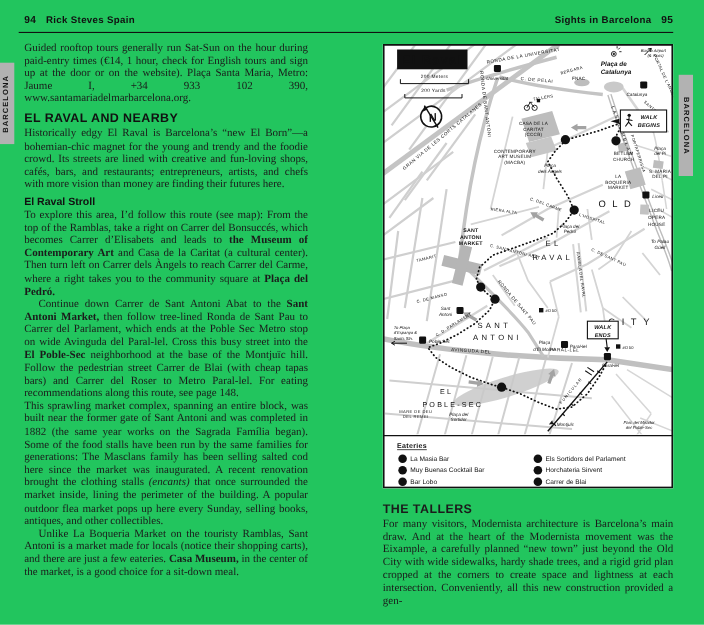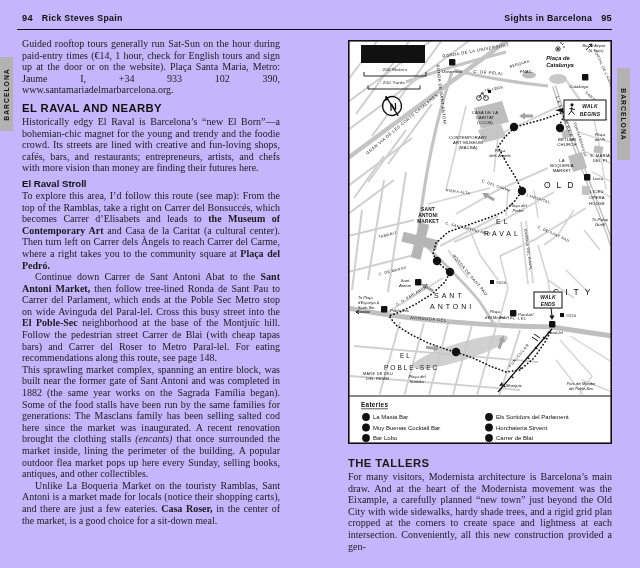--- a/index.html
+++ b/index.html
@@ -1,16 +1,16 @@
 <!DOCTYPE html>
 <html><head>
 <meta charset="utf-8">
 <style>
   html,body{margin:0;padding:0;background:#e8e8e6;}
-  .spread{position:relative;width:640px;height:568px;background:#c4b5fd;overflow:hidden;
+  .spread{position:relative;width:640px;height:568px;background:#22c55e;overflow:hidden;
           font-family:"Liberation Serif",serif;color:#1b1b1b;}
   
   .hdr{position:absolute;top:13px;font-family:"Liberation Sans",sans-serif;
        font-weight:bold;font-size:8.8px;letter-spacing:.3px;color:#111;}
   .hdr-left{left:22px;}
   .hdr-right{right:28px;text-align:left;margin-left:40px;}
   .hdr .num{font-size:9.2px;}
   .hdr .sp{display:inline-block;width:9px;}
   .rule{position:absolute;left:17px;right:28px;top:29px;height:0;border-top:1.4px solid #111;}
   
@@ -74,21 +74,21 @@
     </div>
 
   <div class="page-left">
     <p class="body"><span>Guided rooftop tours generally run Sat-Sun on the hour during paid-entry times (€14, 1 hour, check for English tours and sign up at the door or on the website). Plaça Santa Maria, Metro: Jaume I, +34 933 102 390, www.santamariadelmarbarcelona.org.</span></p>
     <h2 class="sec">EL RAVAL AND NEARBY</h2>
     <p class="body"><span>Historically edgy El Raval is Barcelona’s “new El Born”—a bohemian-chic magnet for the young and trendy and the foodie crowd. Its streets are lined with creative and fun-loving shops, cafés, bars, and restaurants; entrepreneurs, artists, and chefs with more vision than money are finding their futures here.</span></p>
     <h3 class="sub">El Raval Stroll</h3>
     <p class="body"><span>To explore this area, I’d follow this route (see map): From the top of the Ramblas, take a right on Carrer del Bonsuccés, which becomes Carrer d’Elisabets and leads to </span><b class="bb">the Museum of Contemporary Art</b><span> and Casa de la Caritat (a cultural center). Then turn left on Carrer dels Àngels to reach Carrer del Carme, where a right takes you to the community square at </span><b class="bb">Plaça del Pedró.</b></p>
     <p class="body ind"><span>Continue down Carrer de Sant Antoni Abat to the </span><b class="bb">Sant Antoni Market,</b><span> then follow tree-lined Ronda de Sant Pau to Carrer del Parlament, which ends at the Poble Sec Metro stop on wide Avinguda del Paral-lel. Cross this busy street into the </span><b class="bb">El Poble-Sec</b><span> neighborhood at the base of the Montjuïc hill. Follow the pedestrian street Carrer de Blai (with cheap tapas bars) and Carrer del Roser to Metro Paral-lel. For eating recommendations along this route, see page 148.</span></p>
     <p class="body"><span>This sprawling market complex, spanning an entire block, was built near the former gate of Sant Antoni and was completed in 1882 (the same year works on the Sagrada Família began). Some of the food stalls have been run by the same families for generations: The Masclans family has been selling salted cod here since the market was inaugurated. A recent renovation brought the clothing stalls </span><i class="ii">(encants)</i><span> that once surrounded the market inside, lining the perimeter of the building. A popular outdoor flea market pops up here every Sunday, selling books, antiques, and other collectibles.</span></p>
-    <p class="body ind"><span>Unlike La Boqueria Market on the touristy Ramblas, Sant Antoni is a market made for locals (notice their shopping carts), and there are just a few eateries. </span><b class="bb">Casa Roser,</b><span> in the center of the market, is a good choice for a sit-down meal.</span></p>
+    <p class="body ind"><span>Unlike La Boqueria Market on the touristy Ramblas, Sant Antoni is a market made for locals (notice their shopping carts), and there are just a few eateries. </span><b class="bb">Casa Museum,</b><span> in the center of the market, is a good choice for a sit-down meal.</span></p>
   </div>
 
   <div class="page-right">
 
     <svg class="map" width="264" height="404" viewBox="0 0 264 404">
       <defs>
         <clipPath id="mapclip">
             <rect x="1.2" y="1.2" width="261.6" height="353.6"></rect>
           </clipPath>
       </defs>

